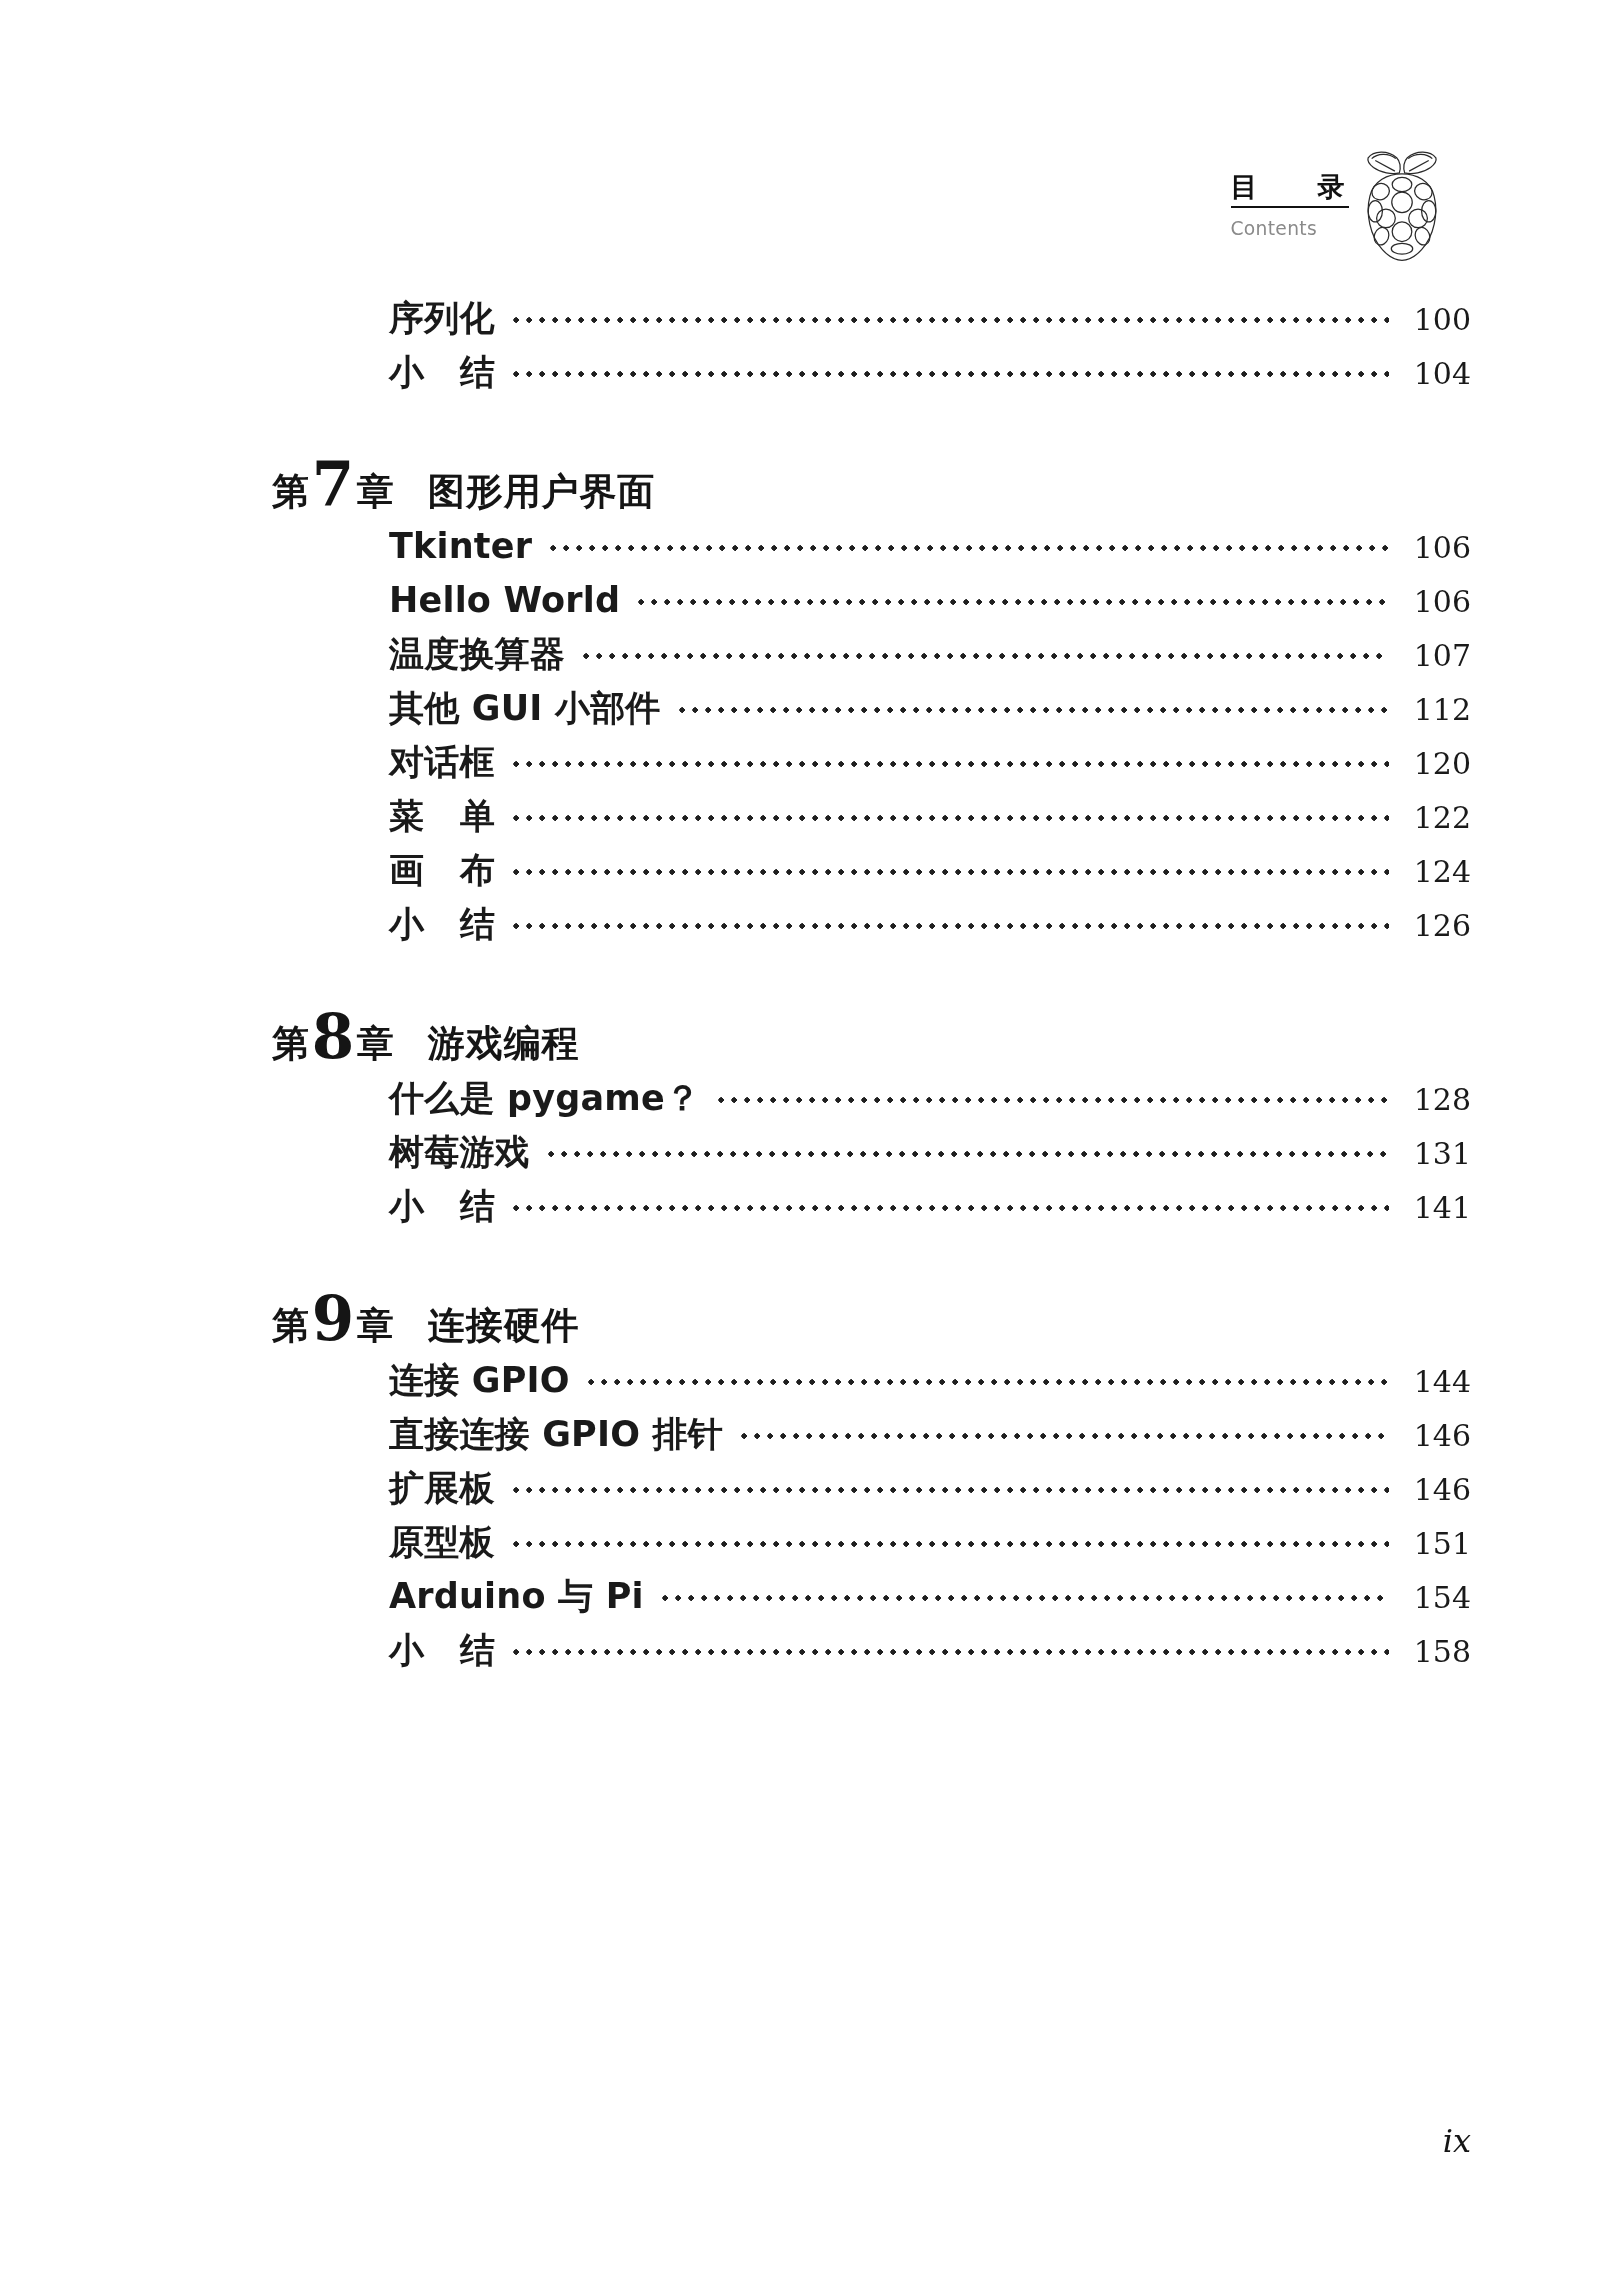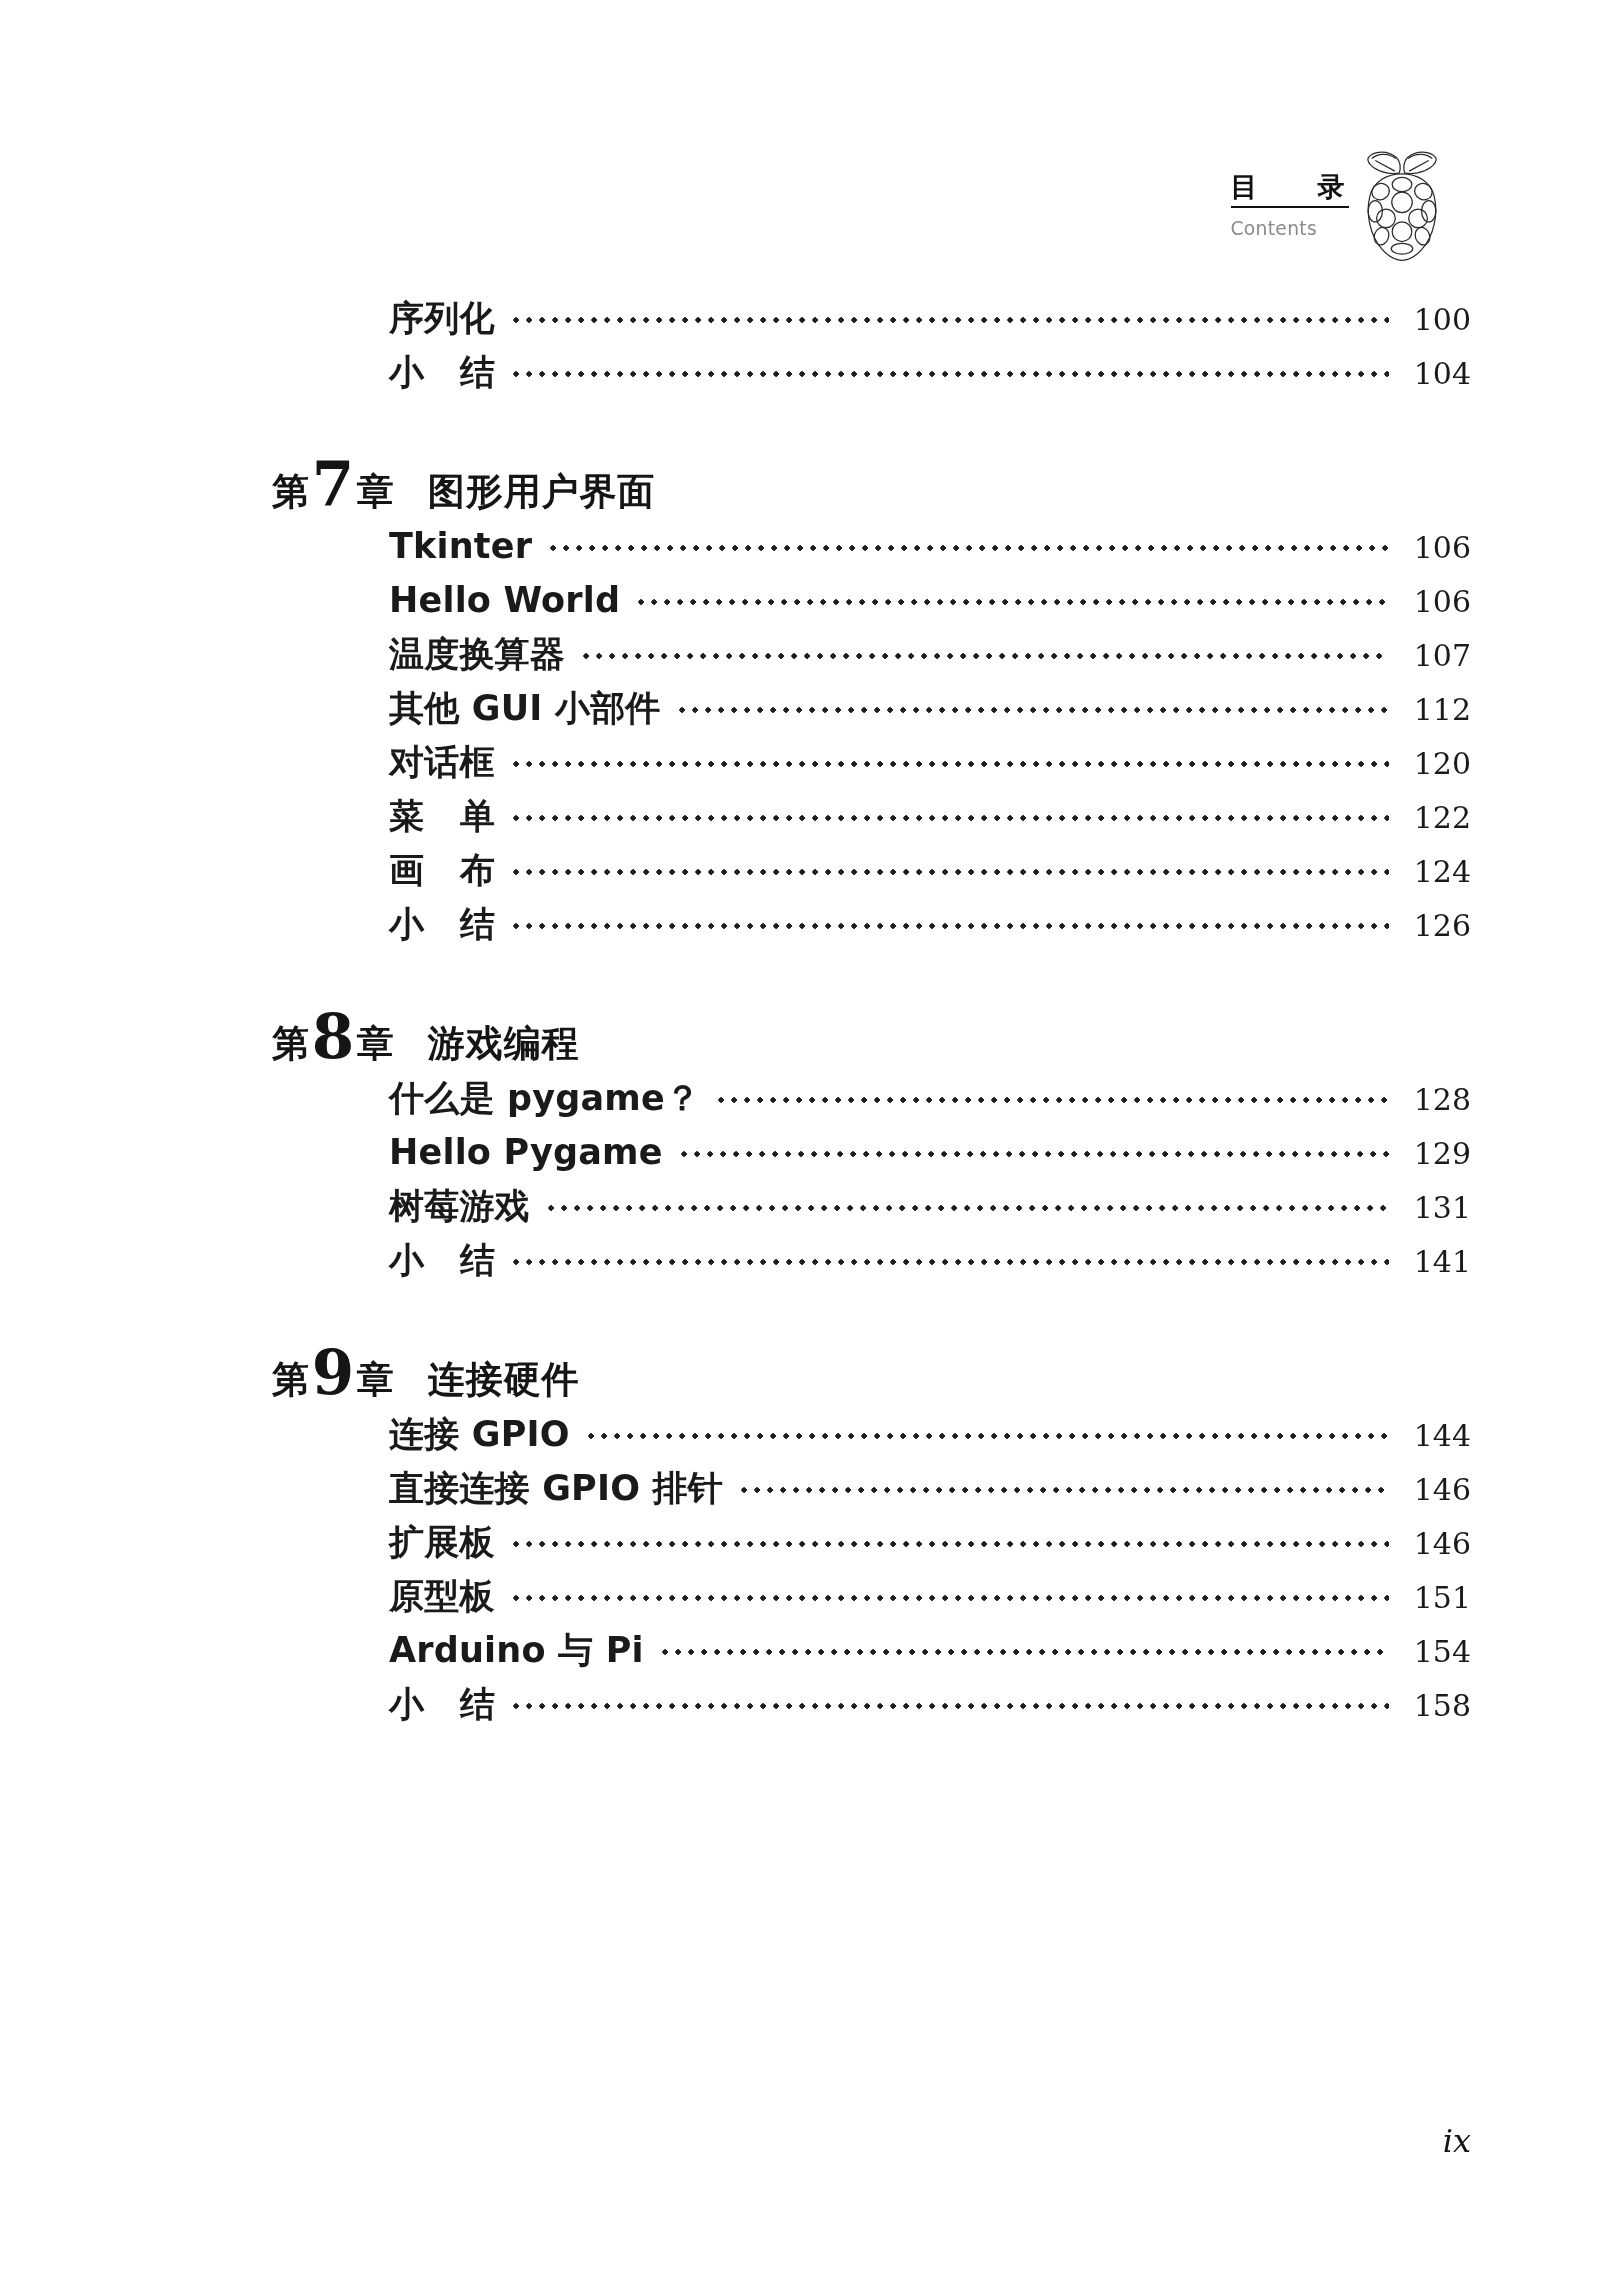--- a/index.html
+++ b/index.html
@@ -278,25 +278,20 @@
         <span class="ch-num">8</span>
         <span class="ch-post">章</span>
         <span class="ch-title">游戏编程</span>
       </div>
       <div class="entry">
         <div class="entry-label">什么是 pygame？</div>
         <div class="leader"></div>
         <div class="entry-page">128</div>
       </div>
       <div class="entry">
-        <div class="entry-label">Hello Pygame</div>
-        <div class="leader"></div>
-        <div class="entry-page">129</div>
-      </div>
-      <div class="entry">
         <div class="entry-label">树莓游戏</div>
         <div class="leader"></div>
         <div class="entry-page">131</div>
       </div>
       <div class="entry">
         <div class="entry-label spaced"><span>小</span><span class="gap"></span><span>结</span></div>
         <div class="leader"></div>
         <div class="entry-page">141</div>
       </div>
       <div class="chapter-heading">

